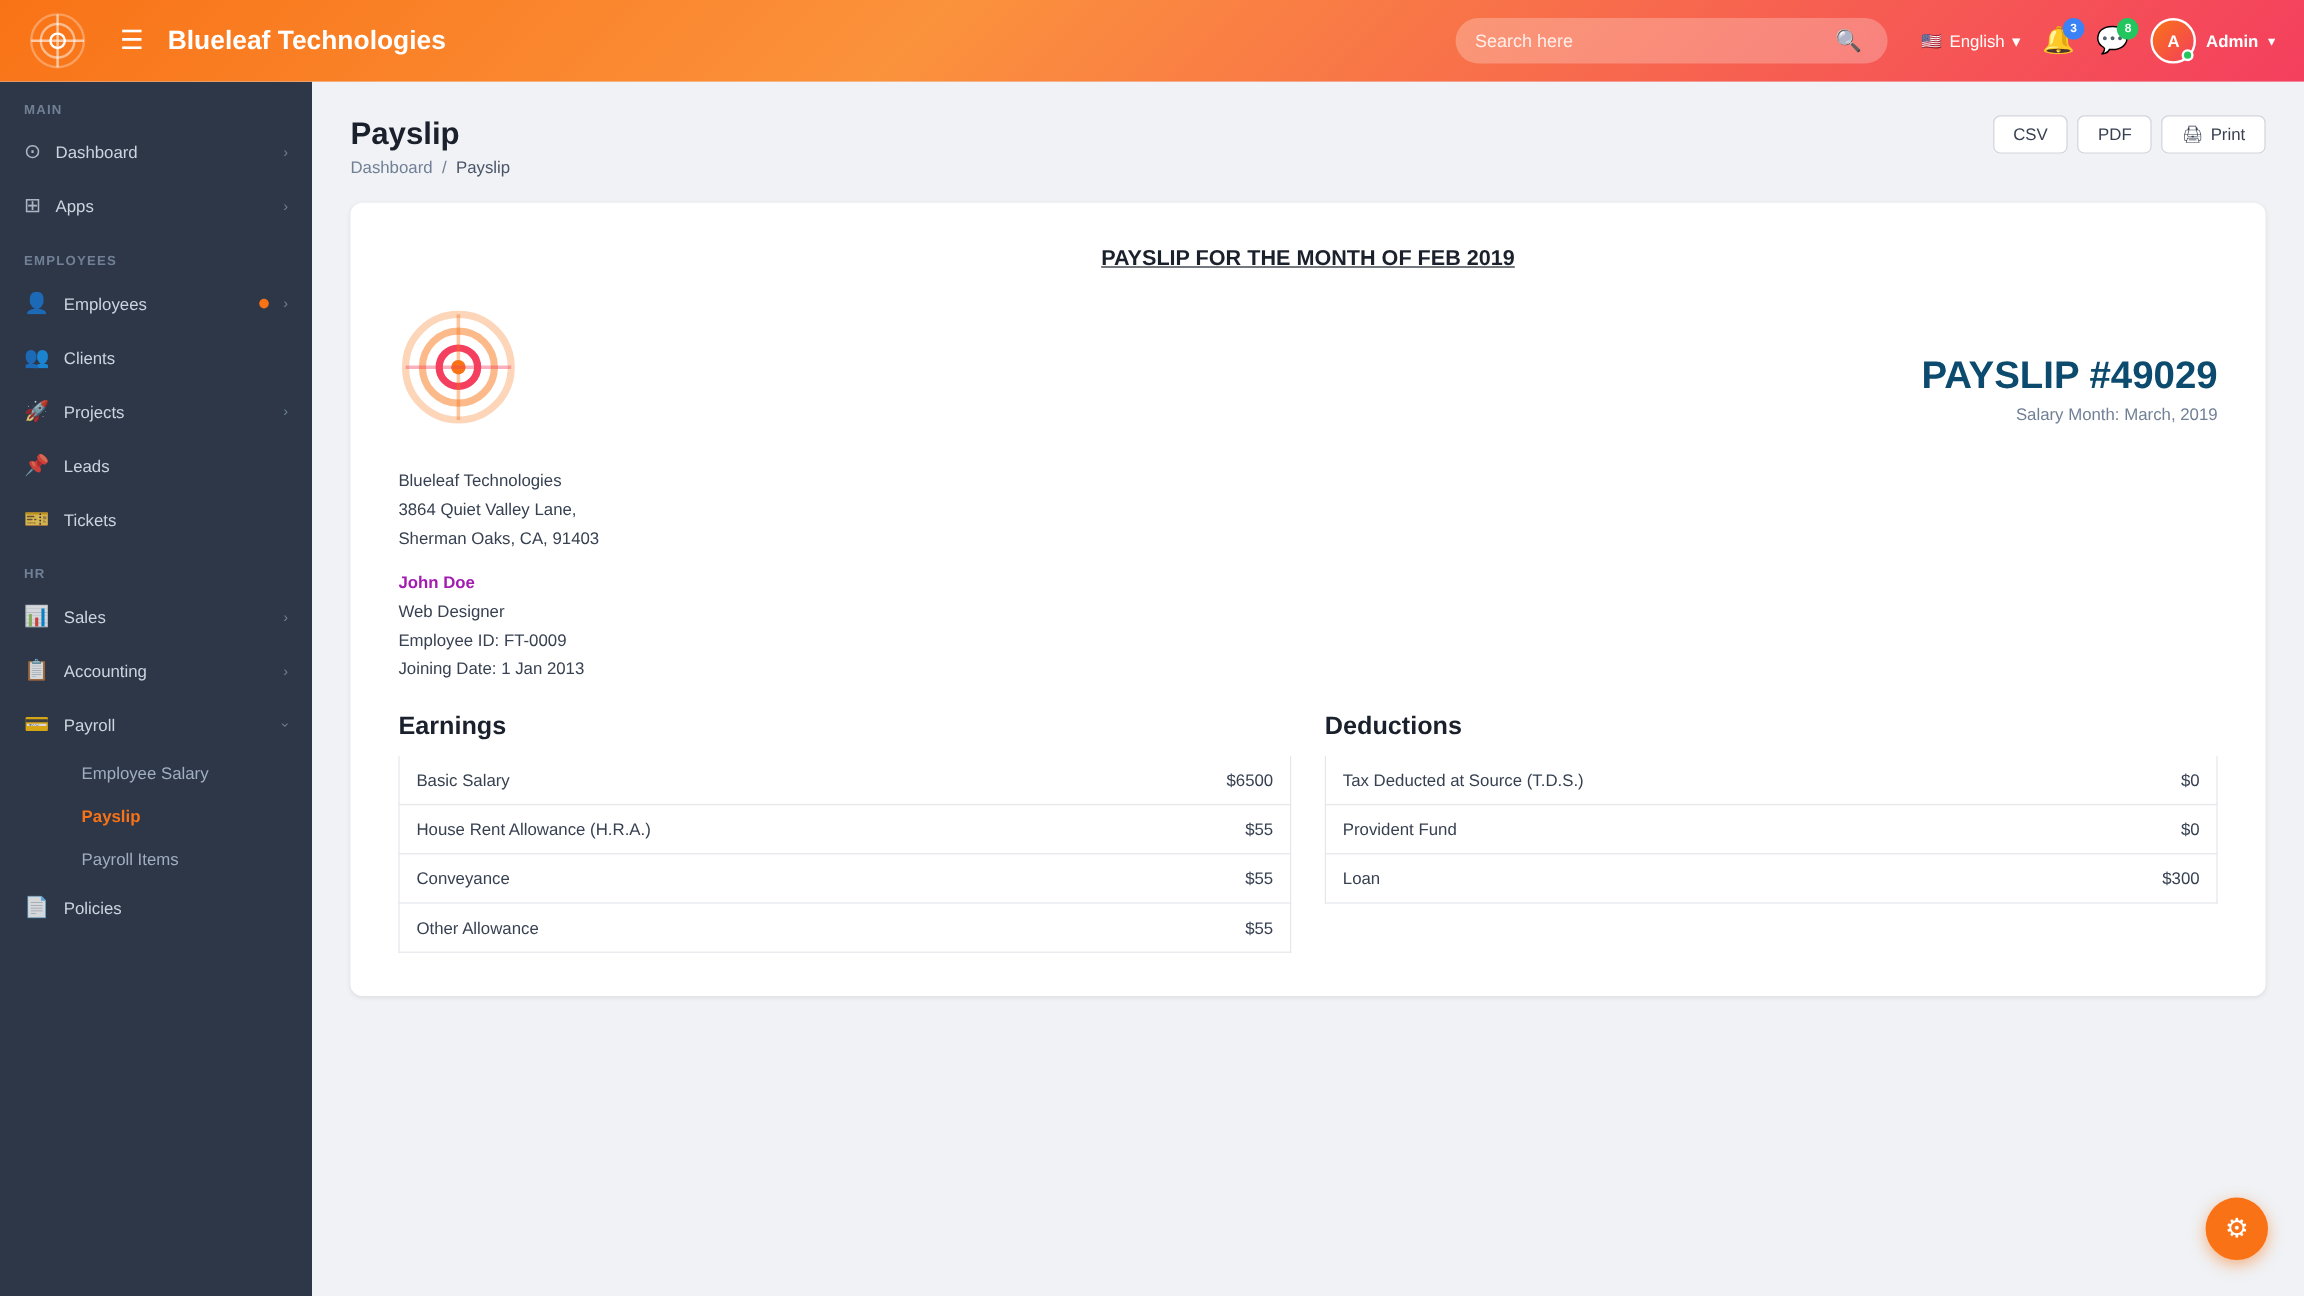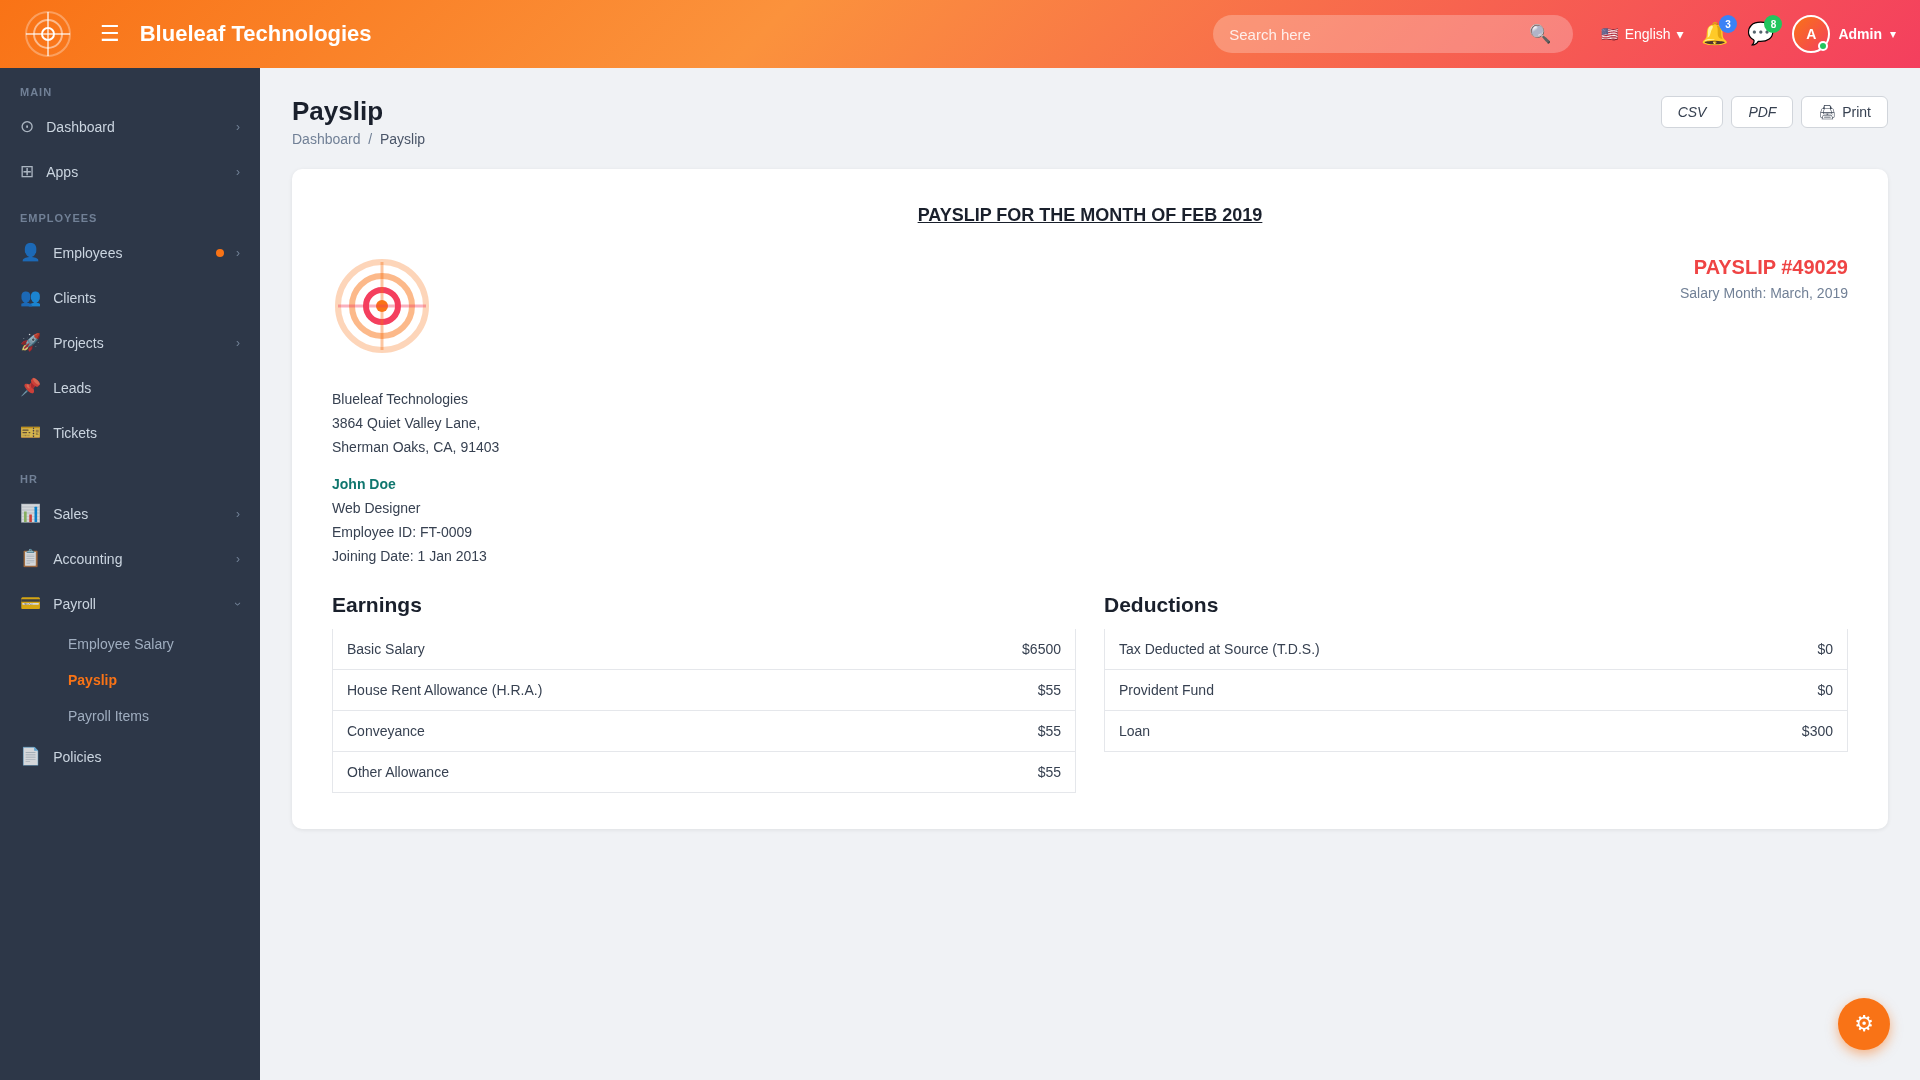--- a/index.html
+++ b/index.html
@@ -145,21 +145,20 @@
     .breadcrumb { font-size: 14px; color: #718096; margin-top: 4px; }
     .breadcrumb a { color: #718096; text-decoration: none; }
     .breadcrumb span { color: #4a5568; }
 
     .page-actions { display: flex; gap: 8px; align-items: center; }
     .btn-outline {
       padding: 7px 16px; border: 1.5px solid #d1d5db;
       background: white; border-radius: 6px;
       font-size: 14px; font-weight: 500; cursor: pointer;
       color: #374151;
-      font-style: italic;
     }
     .btn-print {
       padding: 7px 16px; border: 1.5px solid #d1d5db;
       background: white; border-radius: 6px;
       font-size: 14px; font-weight: 500; cursor: pointer;
       color: #374151; display: flex; align-items: center; gap: 6px;
     }
 
     
     .payslip-card {
@@ -173,29 +172,29 @@
       text-decoration: underline;
       color: #1a202c;
       margin-bottom: 30px;
     }
     .payslip-header {
       display: flex; justify-content: space-between; align-items: flex-start;
       margin-bottom: 28px;
     }
     .payslip-number-block { text-align: right; }
     .payslip-number {
-      font-size: 20px; font-weight: 800; color: #ef4444;
+      font-size: 32px; font-weight: 800; color: #0c4a6e; margin-top: 38px;
     }
     .payslip-salary-month {
       font-size: 14px; color: #718096; margin-top: 6px;
     }
 
     .company-info { margin-top: 12px; font-size: 14px; color: #374151; line-height: 1.7; }
     .employee-info { margin-top: 14px; font-size: 14px; color: #374151; line-height: 1.7; }
-    .employee-name { font-weight: 700; color: #0f766e; }
+    .employee-name { font-weight: 700; color: #a21caf; }
 
     .earnings-deductions {
       display: grid; grid-template-columns: 1fr 1fr; gap: 28px;
       margin-top: 24px;
     }
     .section-title {
       font-size: 21px; font-weight: 700; color: #1a202c;
       margin-bottom: 12px;
     }
     .table-row-item {

